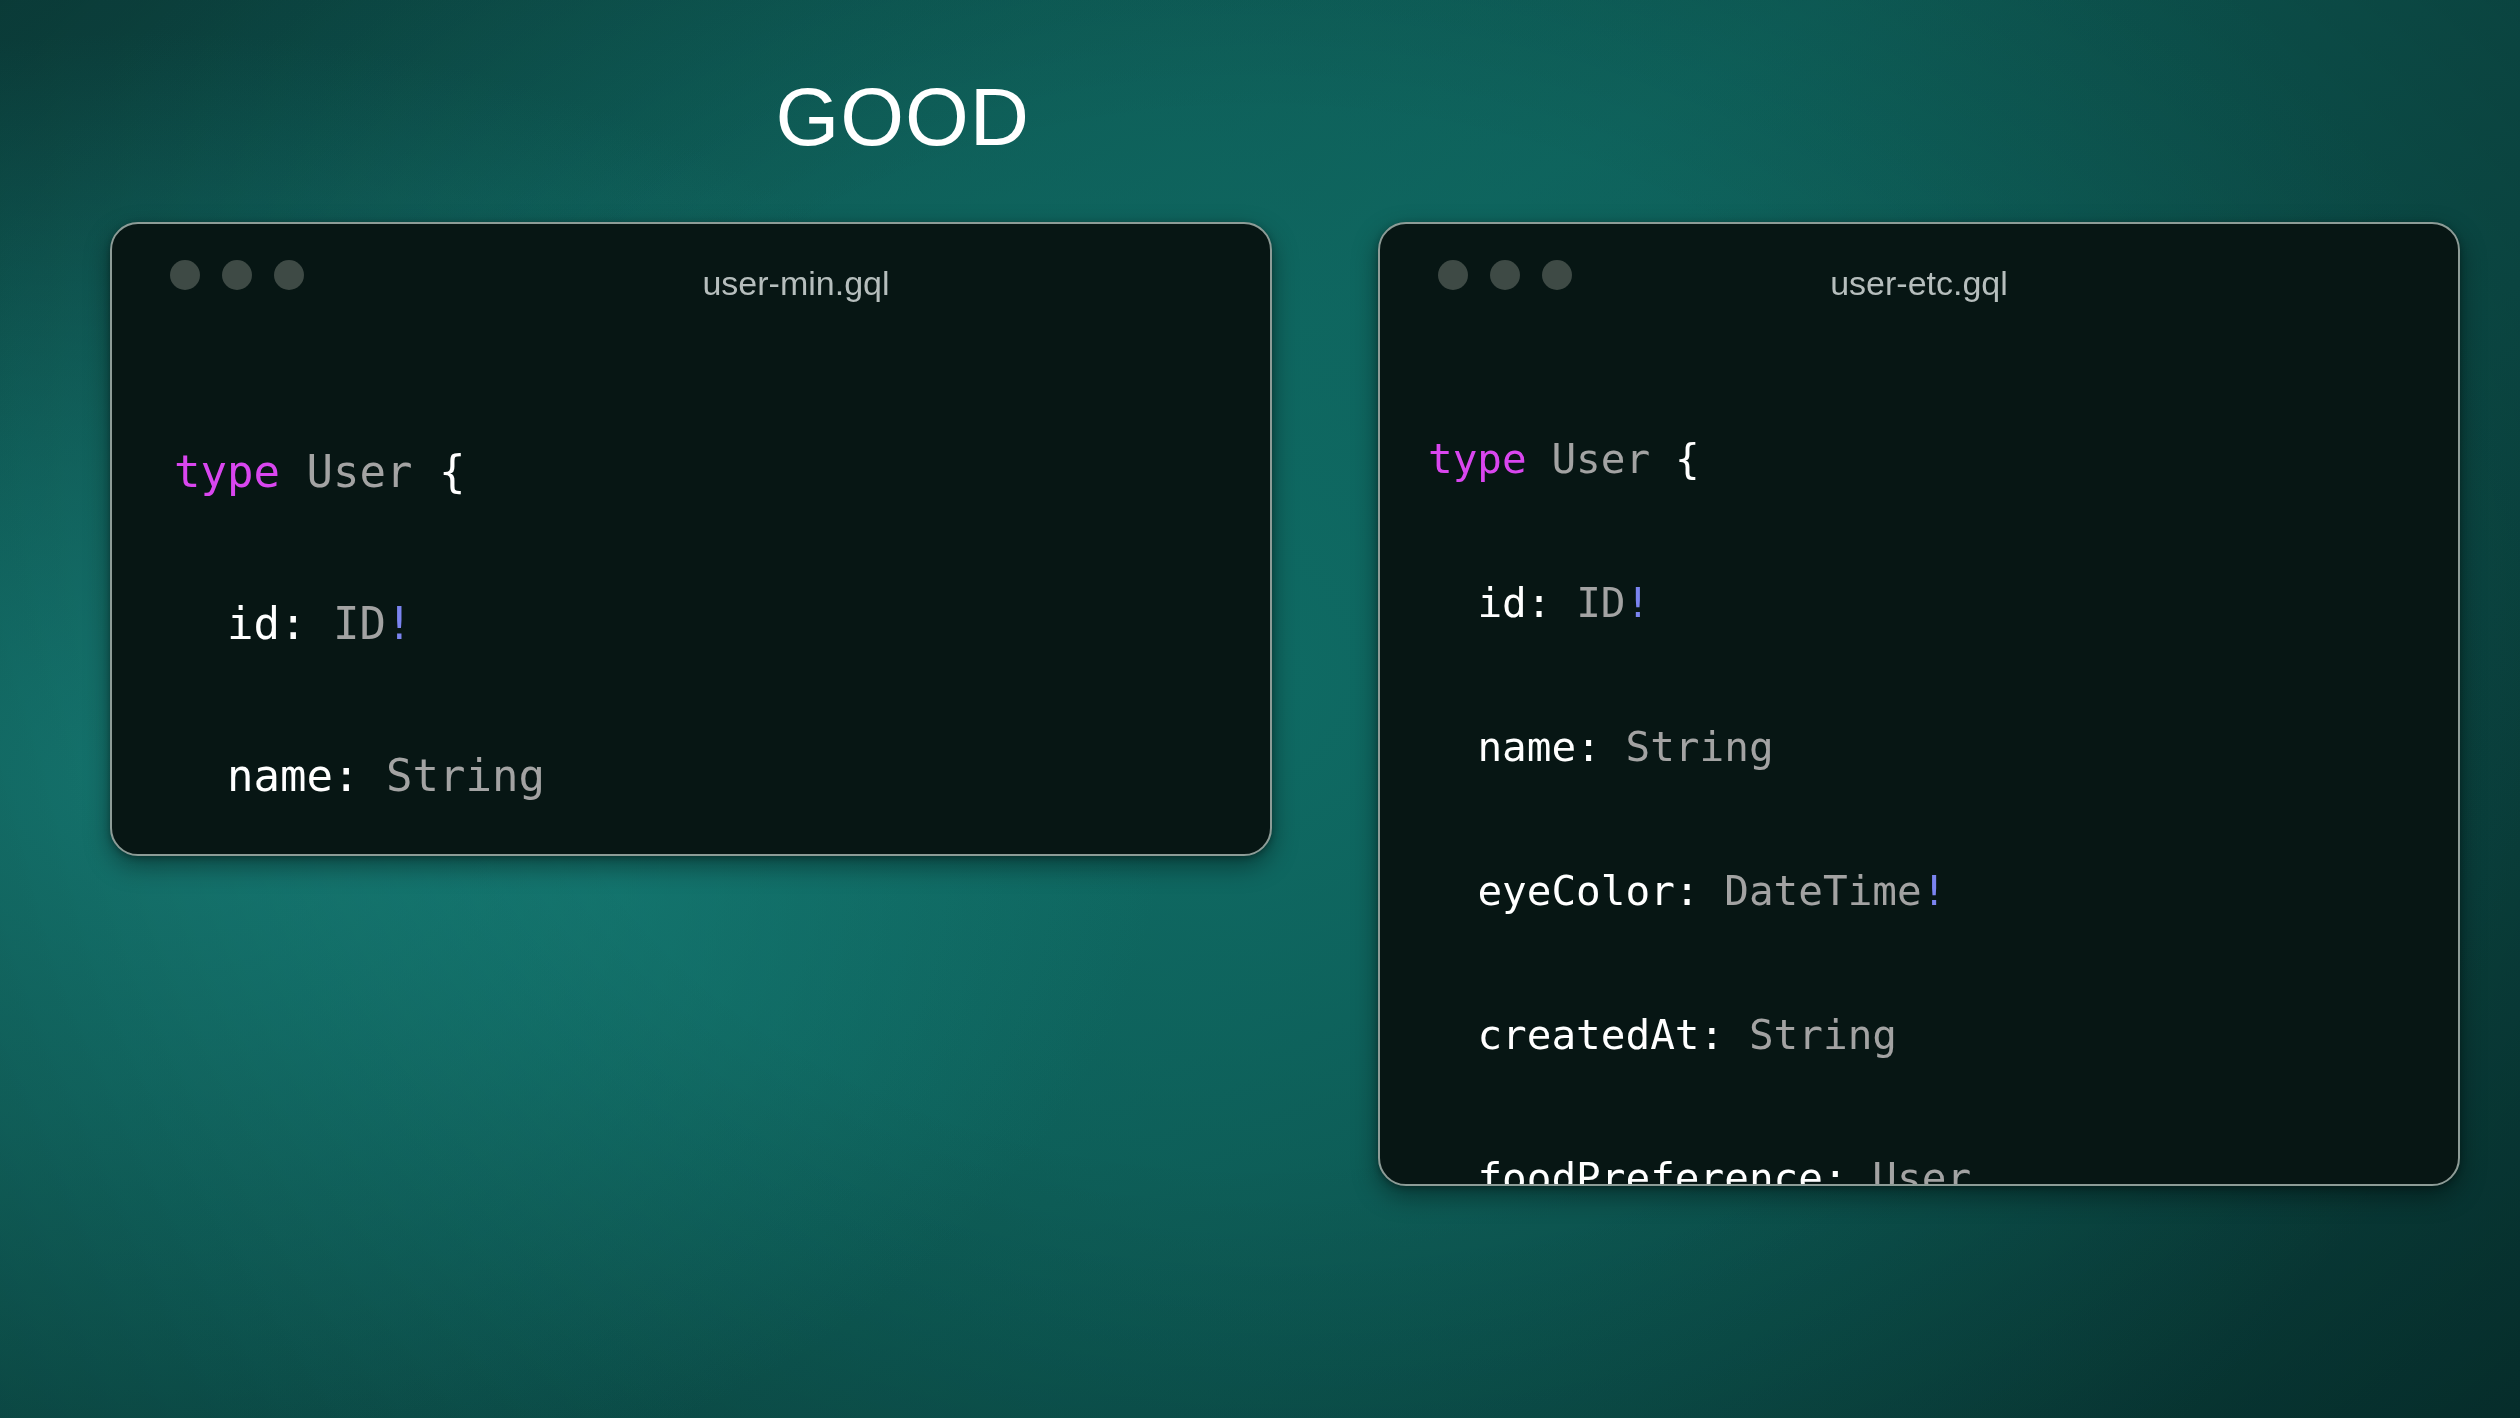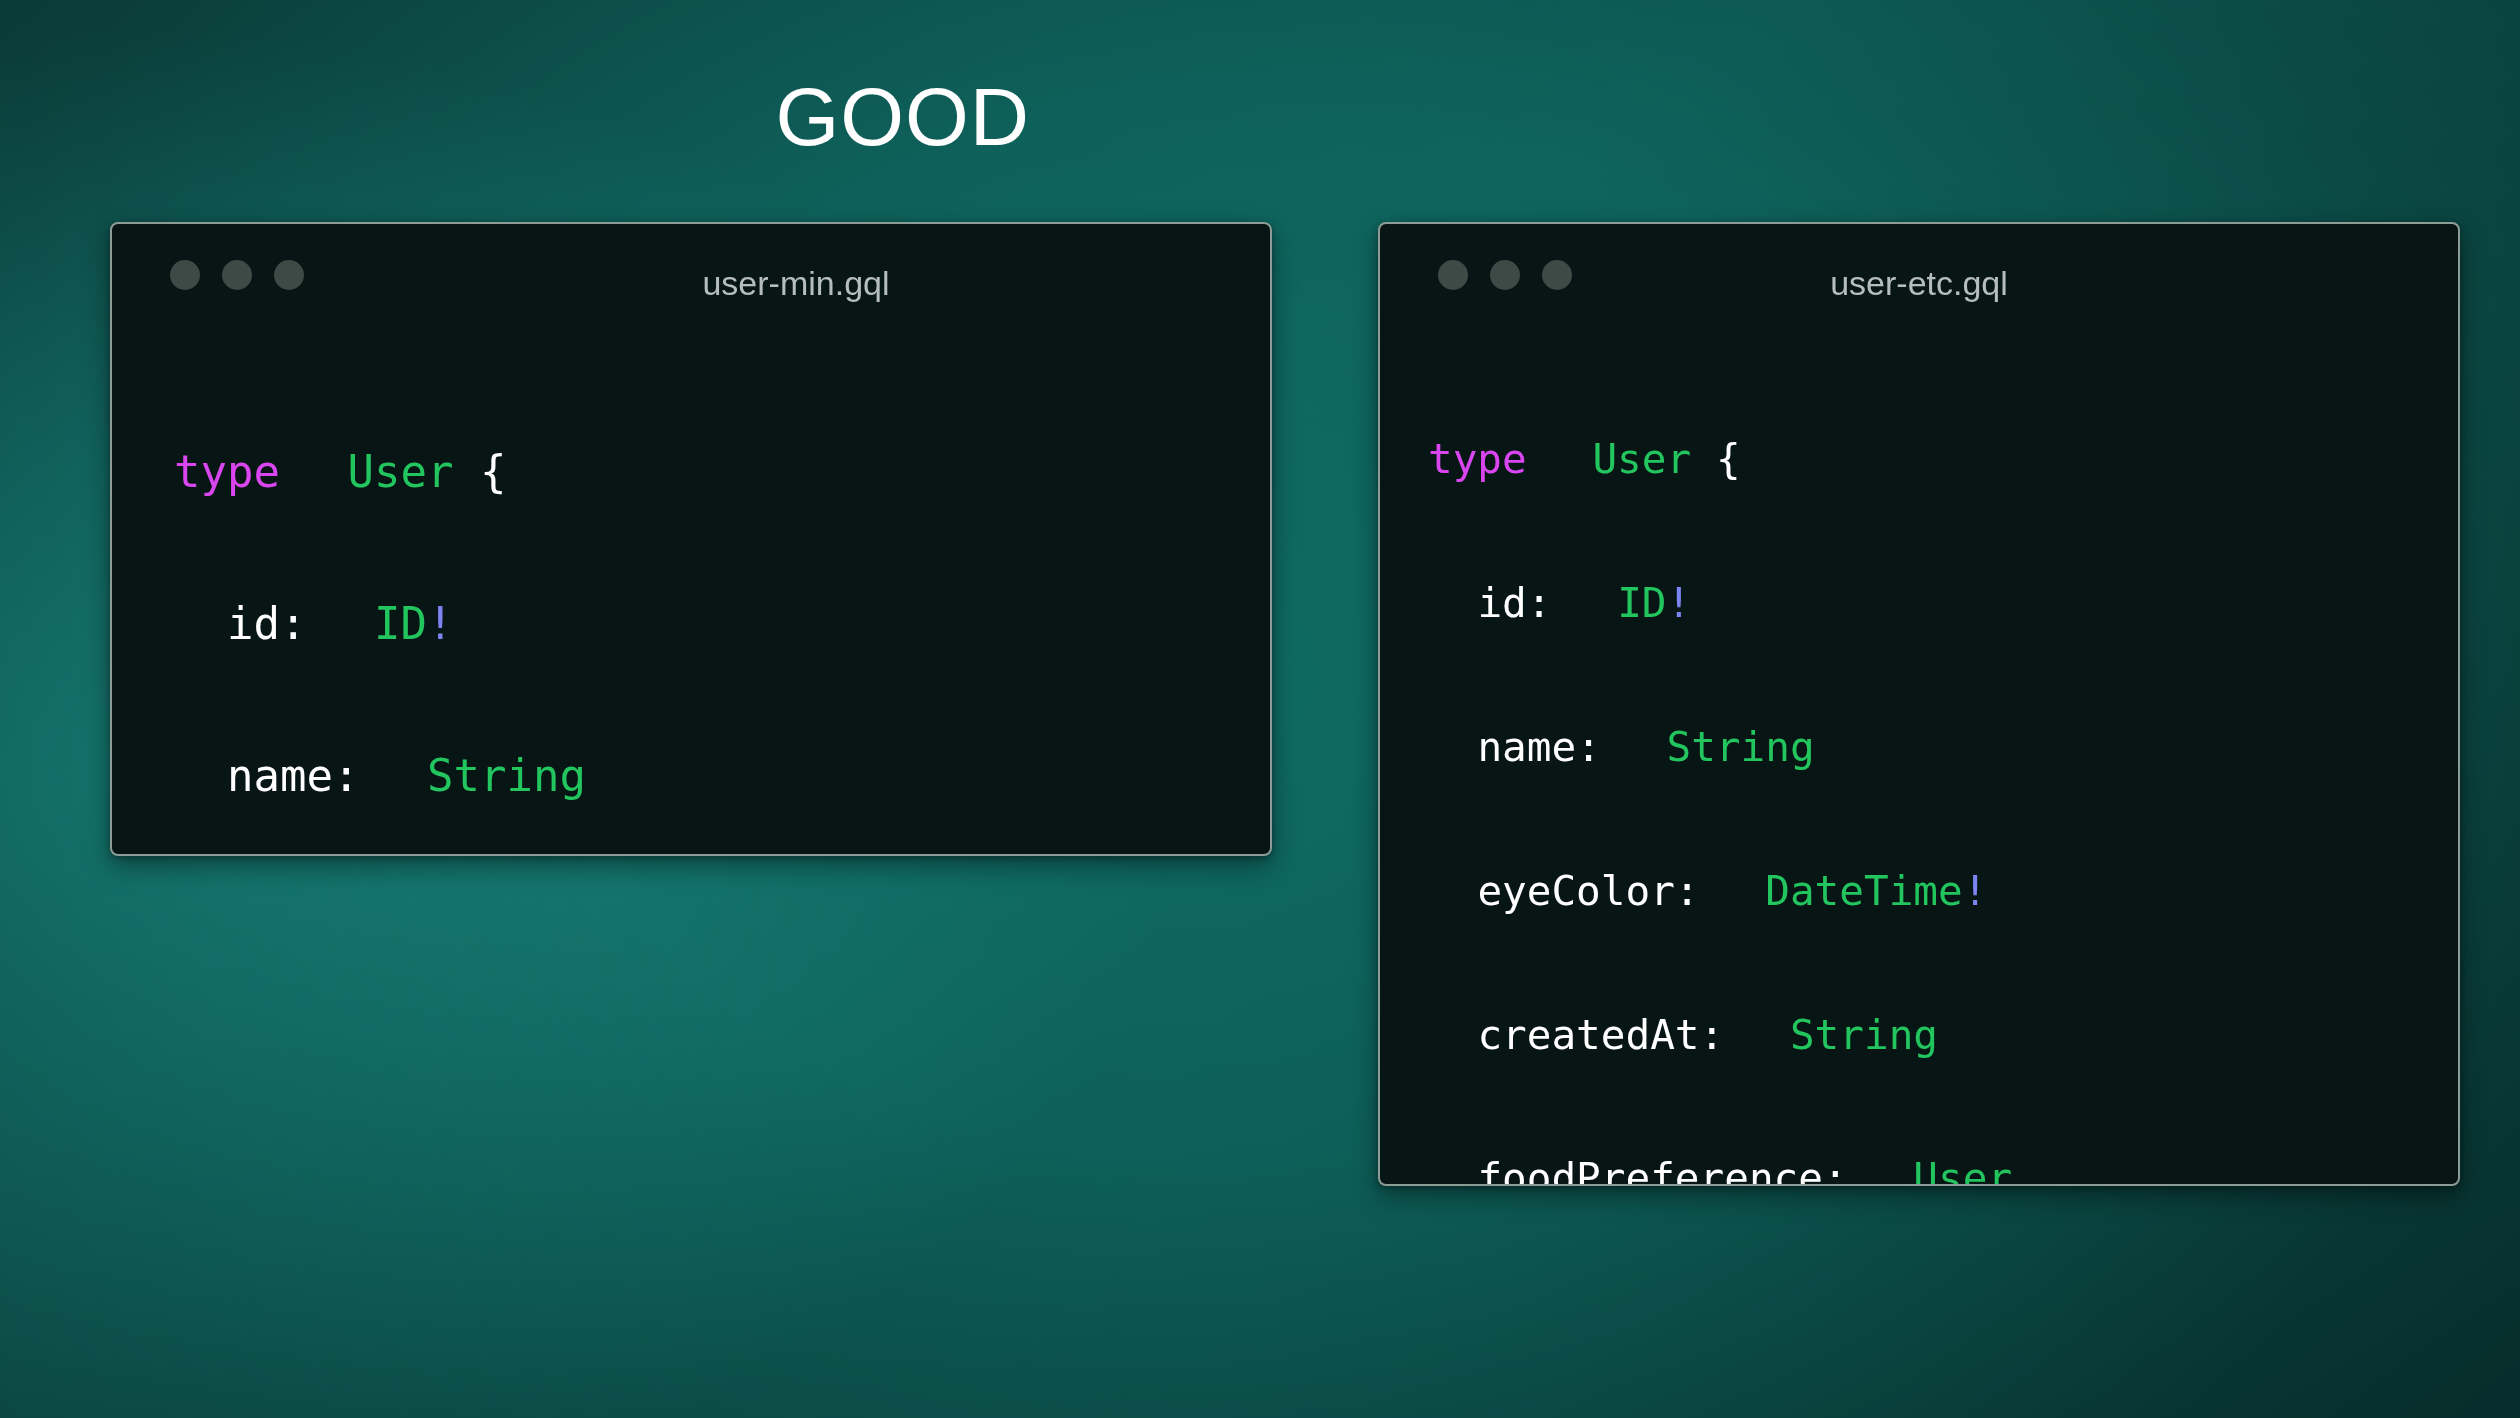--- a/index.html
+++ b/index.html
@@ -49,21 +49,21 @@
     white-space: nowrap;
     text-align: right;
   }
   #heading-good { left: 330px; width: 700px; }
   #heading-bad  { left: 1565px; width: 700px; }
 
   .code-card {
     position: absolute;
     background: #071614;
     border: 2px solid #8d9c97;
-    border-radius: 8px;
+    border-radius: 28px;
     box-sizing: border-box;
     box-shadow: 0 10px 26px rgba(0,0,0,0.40), 0 2px 6px rgba(0,0,0,0.30);
     overflow: hidden;
   }
   #card-good { left: 110px; top: 222px; width: 1162px; height: 634px; }
   #card-bad  { left: 1378px; top: 222px; width: 1082px; height: 964px; }
 
   .titlebar {
     position: relative;
     height: 110px;
@@ -98,21 +98,21 @@
     font-size: 44px;
     line-height: 1.15;
     white-space: pre;
     color: #ffffff;
   }
   #code-good { padding: 12px 0 0 62px; }
   #code-bad  { padding: 6px 0 0 48px; font-size: 41px; line-height: 1.17; }
 
   .code .ln { display: block; }
   .kw   { color: #d946ef; }
-  .ty   { color: #22c55e; margin-left: 41px; }
+  .ty   { color: #a3a3a3; }
   .pun  { color: #ffffff; }
   .bang { color: #7b84f0; }
   .fld  { color: #ffffff; }
 </style>
 </head>
 <body>
 
 <div id="stage">
 
   <div id="bg-base"></div>

